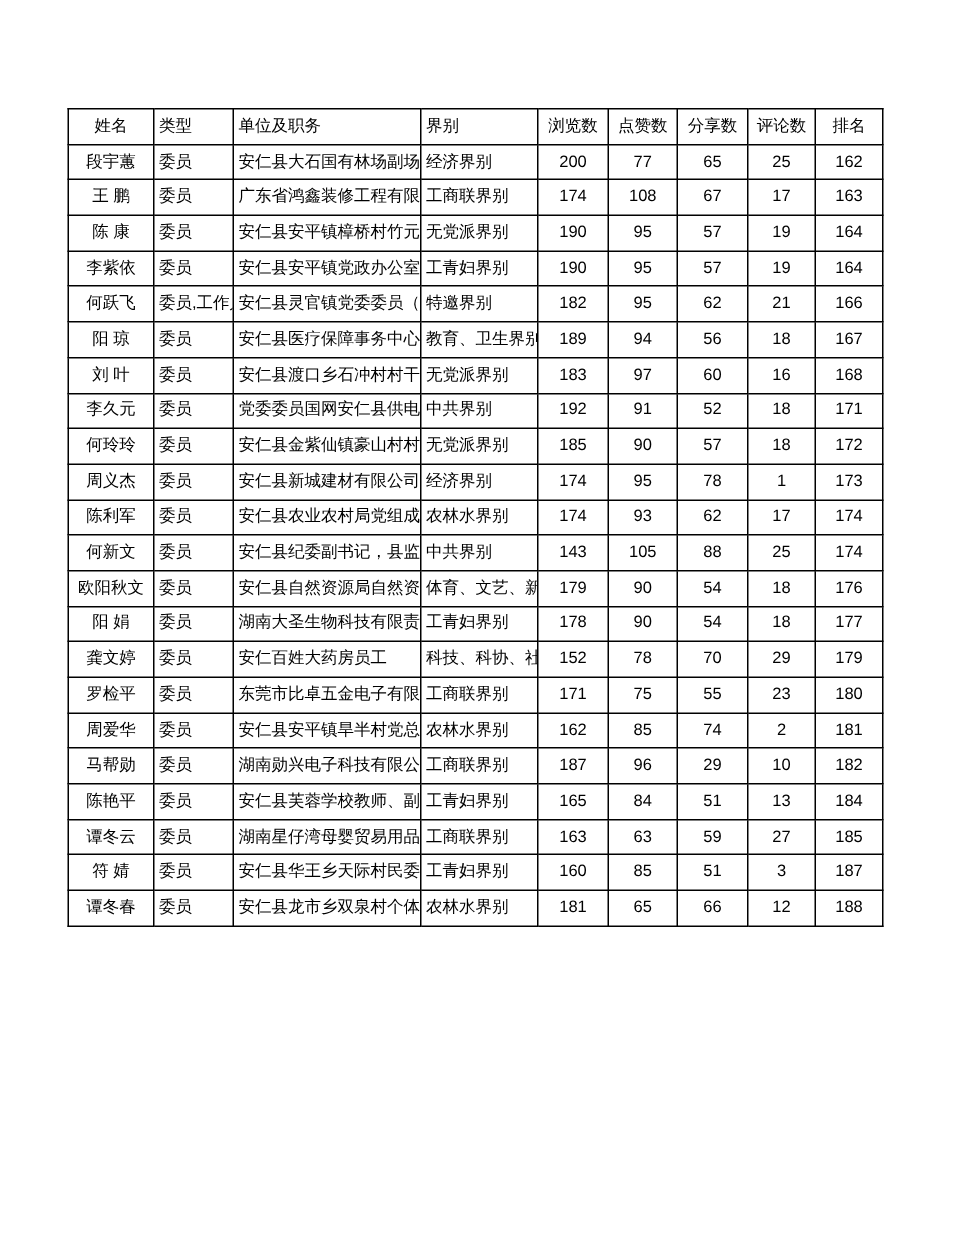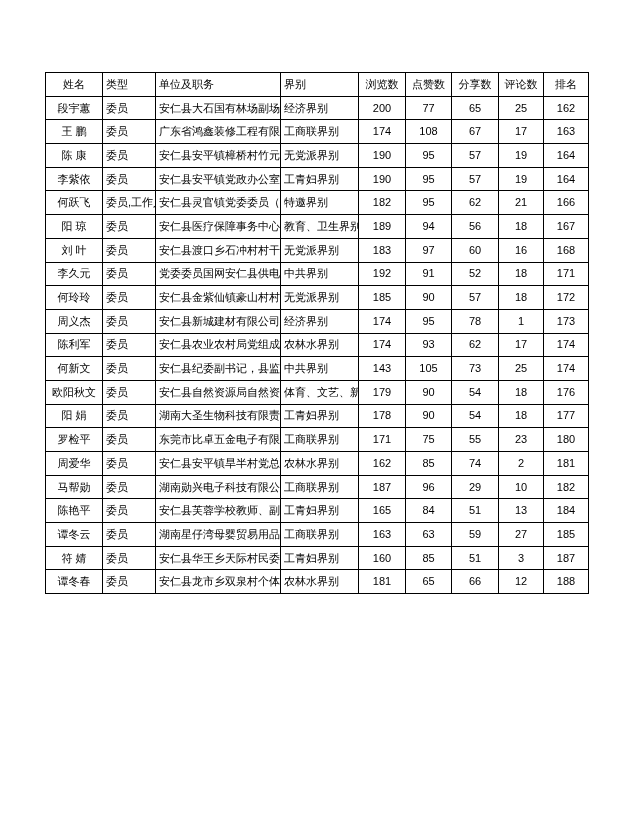--- a/index.html
+++ b/index.html
@@ -178,21 +178,21 @@
         <td>17</td>
         <td>174</td>
       </tr>
       <tr>
         <td>何新文</td>
         <td>委员</td>
         <td>安仁县纪委副书记，县监察</td>
         <td>中共界别</td>
         <td>143</td>
         <td>105</td>
-        <td>73</td>
+        <td>88</td>
         <td>25</td>
         <td>174</td>
       </tr>
       <tr>
         <td>欧阳秋文</td>
         <td>委员</td>
         <td>安仁县自然资源局自然资源</td>
         <td>体育、文艺、新</td>
         <td>179</td>
         <td>90</td>
@@ -203,20 +203,31 @@
       <tr>
         <td>阳 娟</td>
         <td>委员</td>
         <td>湖南大圣生物科技有限责任</td>
         <td>工青妇界别</td>
         <td>178</td>
         <td>90</td>
         <td>54</td>
         <td>18</td>
         <td>177</td>
+      </tr>
+      <tr>
+        <td>龚文婷</td>
+        <td>委员</td>
+        <td>安仁百姓大药房员工</td>
+        <td>科技、科协、社</td>
+        <td>152</td>
+        <td>78</td>
+        <td>70</td>
+        <td>29</td>
+        <td>179</td>
       </tr>
       <tr>
         <td>罗检平</td>
         <td>委员</td>
         <td>东莞市比卓五金电子有限公</td>
         <td>工商联界别</td>
         <td>171</td>
         <td>75</td>
         <td>55</td>
         <td>23</td>

